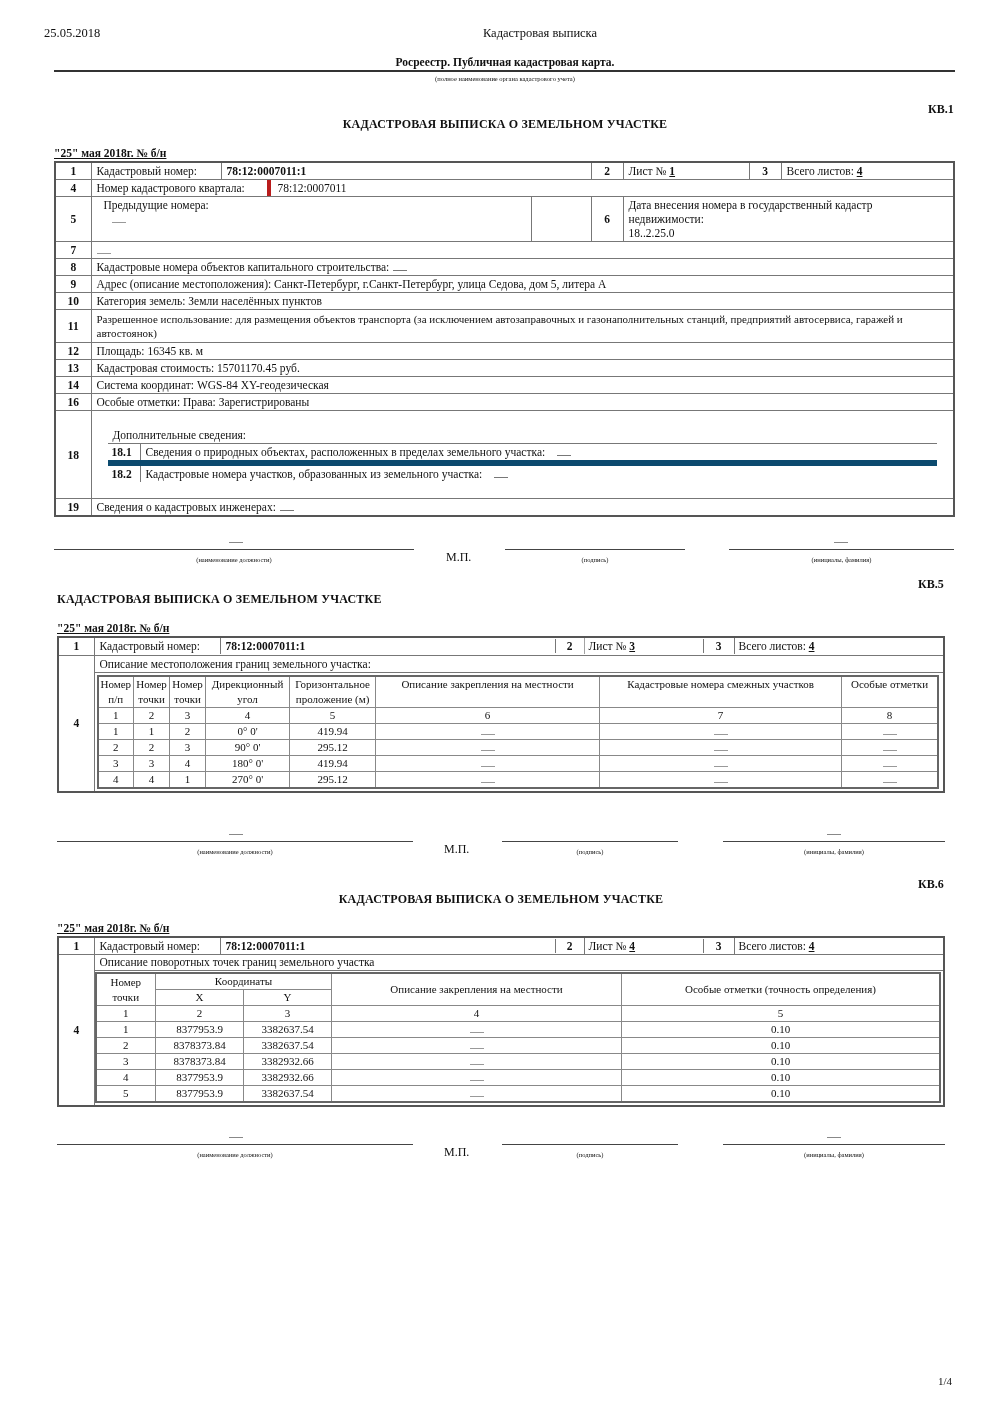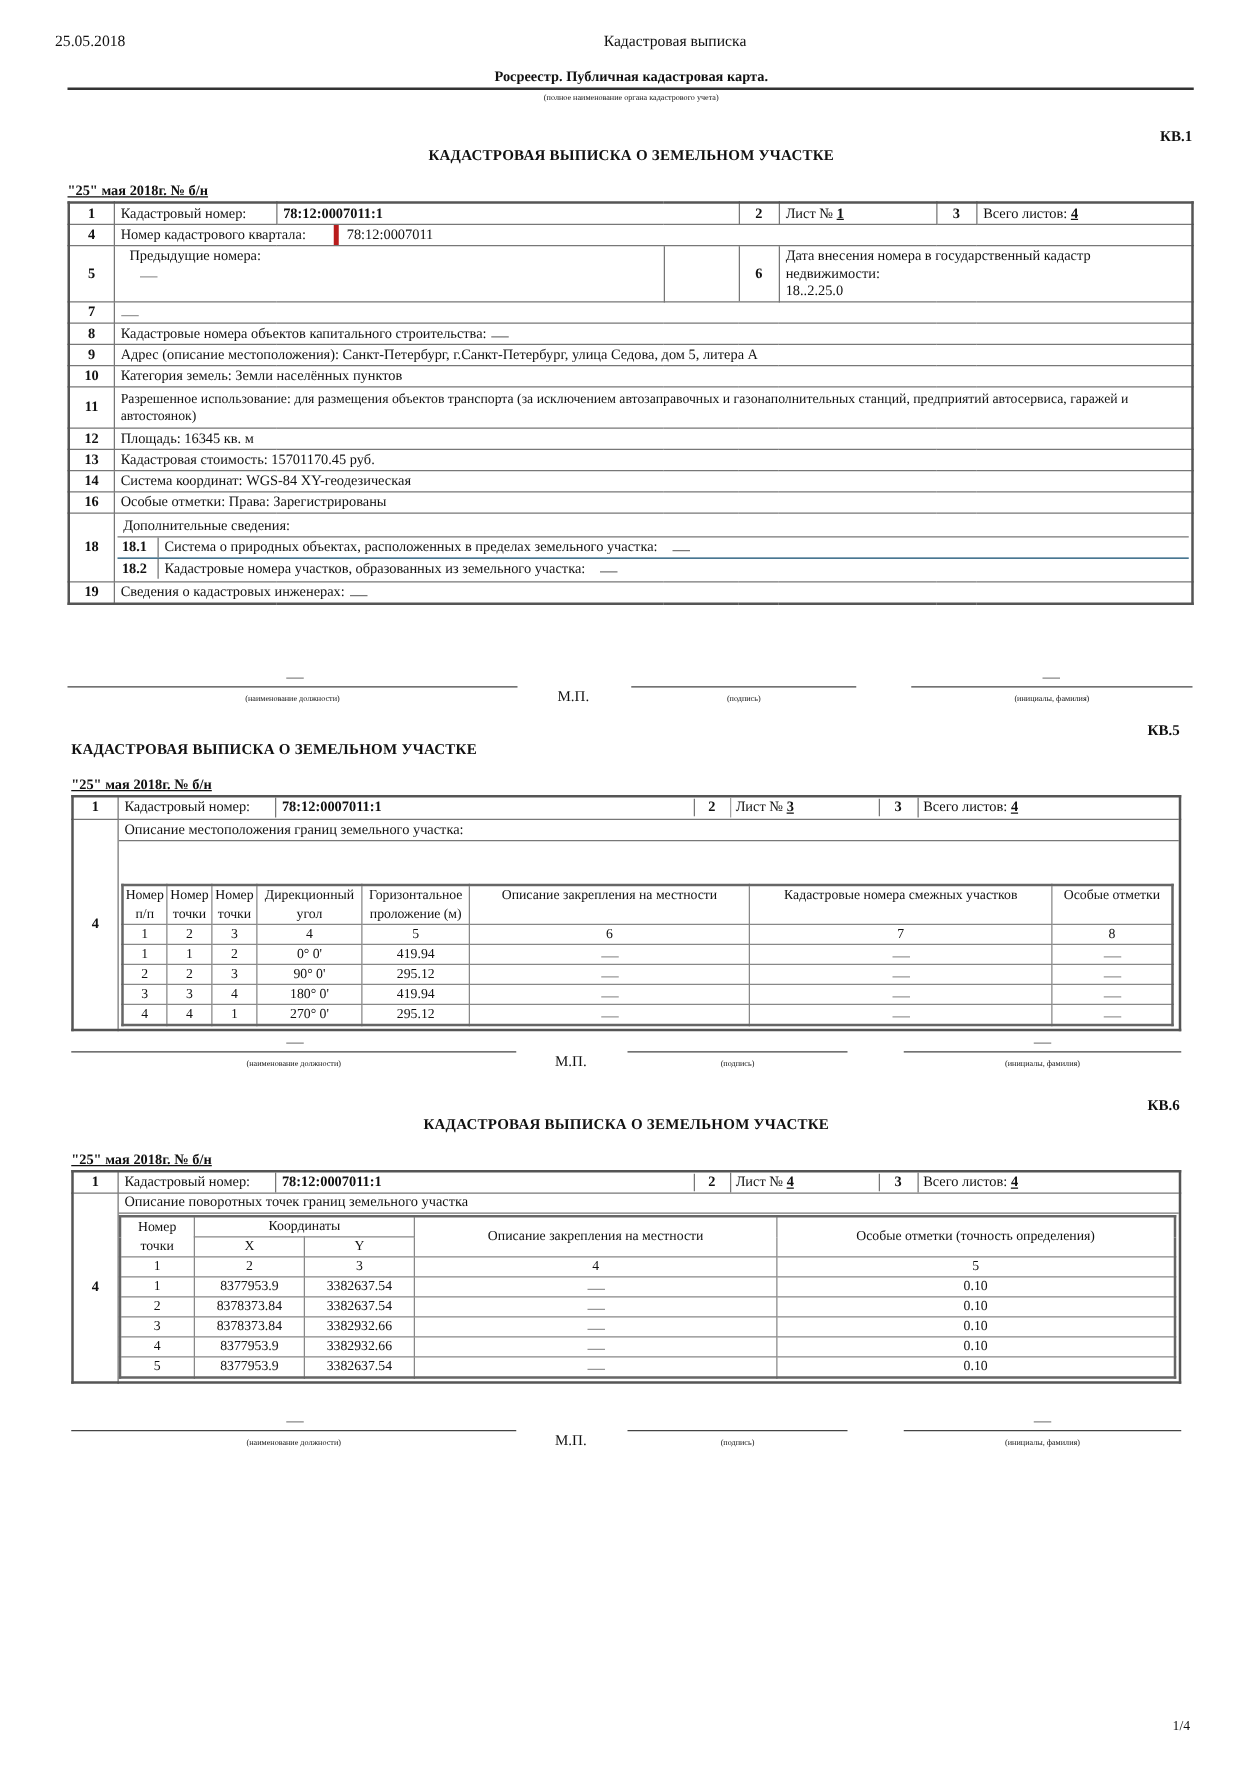--- a/index.html
+++ b/index.html
@@ -120,25 +120,25 @@
   <tr style="height:17px">
     <td class="num">14</td>
     <td colspan="7">Система координат: WGS-84 XY-геодезическая</td>
   </tr>
   <tr style="height:17px">
     <td class="num">16</td>
     <td colspan="7">Особые отметки: Права: Зарегистрированы</td>
   </tr>
   <tr style="height:52px">
     <td class="num">18</td>
-    <td colspan="7" style="padding:2px;margin-left:40px;">
+    <td colspan="7" style="padding:16px;margin-left:40px;">
       <div style="padding:1px 5px; border-bottom:1px solid #777;">Дополнительные сведения:</div>
-      <div style="display:flex; border-bottom:1px solid #0c4a6e;">
+      <div style="display:flex; border-bottom:6px solid #0c4a6e;">
         <span class="b" style="width:26px; padding:1px 2px 1px 4px; border-right:1px solid #777;">18.1</span>
-        <span style="padding:1px 5px;"><span>Система о природных объектах, расположенных в пределах земельного участка:</span><span class="dash" style="margin-left:12px;"></span></span>
+        <span style="padding:1px 5px;"><span>Сведения о природных объектах, расположенных в пределах земельного участка:</span><span class="dash" style="margin-left:12px;"></span></span>
       </div>
       <div style="display:flex;">
         <span class="b" style="width:26px; padding:1px 2px 1px 4px; border-right:1px solid #777;">18.2</span>
         <span style="padding:1px 5px;"><span>Кадастровые номера участков, образованных из земельного участка:</span><span class="dash" style="margin-left:12px;"></span></span>
       </div>
     </td>
   </tr>
   <tr style="height:17px">
     <td class="num">19</td>
     <td colspan="7"><span>Сведения о кадастровых инженерах:</span><span class="dash"></span></td>
@@ -176,21 +176,21 @@
         <span style="padding:1px 4px; width:110px; border-left:1px solid #a3a3a3;"><span>Лист № </span><span class="b u">3</span></span>
         <span class="b" style="width:30px; text-align:center; border-left:1px solid #777;">3</span>
         <span style="padding:1px 4px; border-left:1px solid #777;"><span>Всего листов: </span><span class="b u">4</span></span>
       </div>
     </td>
   </tr>
   <tr>
     <td class="num">4</td>
     <td style="padding:0;">
       <div style="padding:1px 5px; border-bottom:1px solid #777;">Описание местоположения границ земельного участка:</div>
-      <div style="padding:2px 4px 2px 2px;margin-top:32px;">
+      <div style="padding:2px 4px 2px 2px;">
         <table class="inner">
           <colgroup>
             <col style="width:36px">
                 <col style="width:36px">
                 <col style="width:36px">
                 <col style="width:84px">
                 <col style="width:86px">
                 <col style="width:224px">
                 <col style="width:242px">
                 <col>

